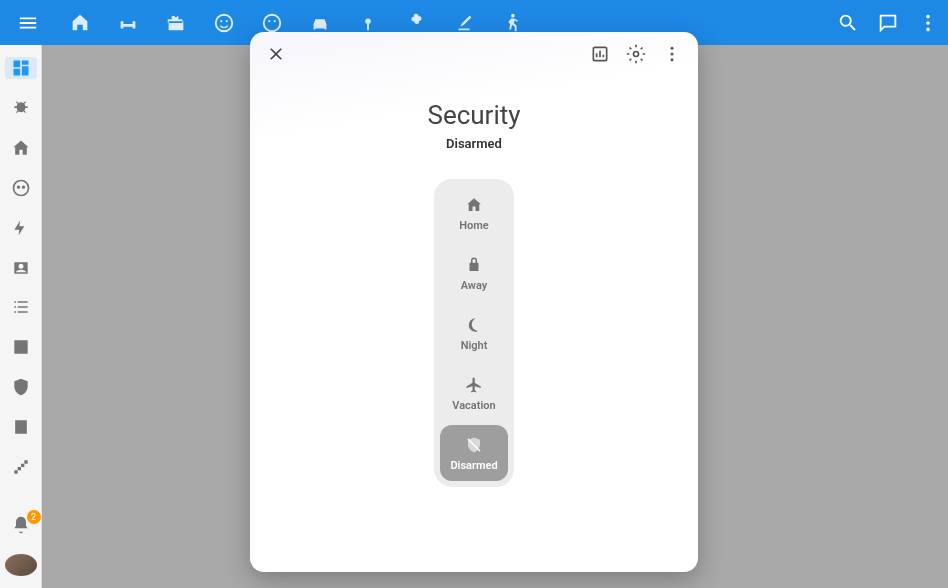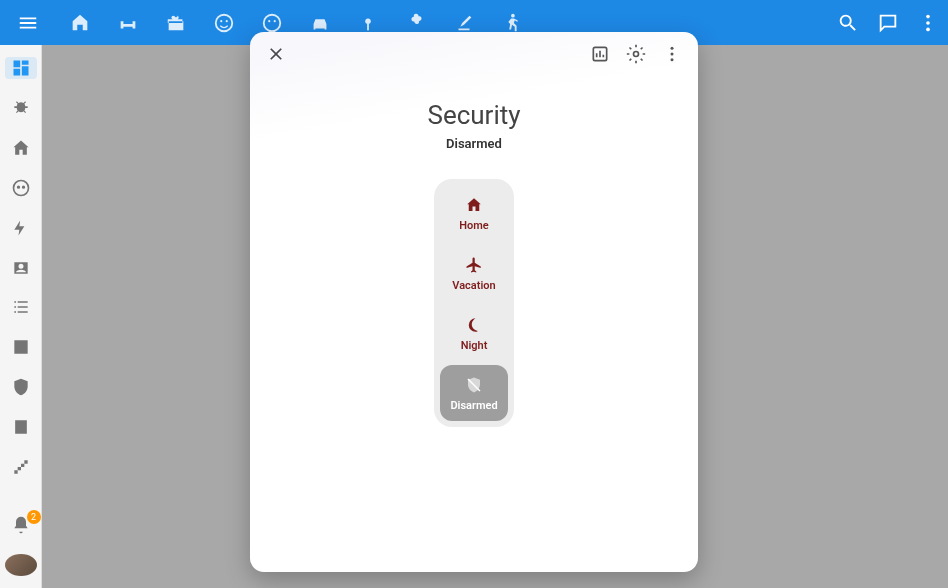--- a/index.html
+++ b/index.html
@@ -204,21 +204,21 @@
     }
     .mode-btn {
       width: 68px;
       height: 56px;
       display: flex;
       flex-direction: column;
       align-items: center;
       justify-content: center;
       cursor: pointer;
       border-radius: 12px;
-      color: #7f1d1d;
+      color: #737373;
       gap: 4px;
     }
     .mode-btn.selected {
       background: #9e9e9e;
       color: #fff;
     }
     .mode-icon {
       width: 20px;
       height: 20px;
       display: flex;
@@ -430,32 +430,40 @@
       <span class="mode-icon">
           <svg width="18" height="18" viewBox="0 0 24 24" fill="currentColor">
             <path d="M12 3l9 8h-2v9h-5v-6h-4v6H5v-9H3l9-8z"></path>
           </svg>
         </span>
       <span class="mode-label">Home</span>
     </div>
     <div class="mode-btn">
       <span class="mode-icon">
           <svg width="18" height="18" viewBox="0 0 24 24" fill="currentColor">
-            <path d="M21 16v-2l-8-5V3.5a1.5 1.5 0 0 0-3 0V9l-8 5v2l8-2.5V19l-2 1.5V22l3.5-1 3.5 1v-1.5L13 19v-5.5l8 2.5z"></path>
+            <path d="M12 2a4 4 0 0 0-4 4v3H6v11h12V9h-2V6a4 4 0 0 0-4-4m0 2a2 2 0 0 1 2 2v3h-4V6a2 2 0 0 1 2-2z"></path>
           </svg>
         </span>
-      <span class="mode-label">Vacation</span>
+      <span class="mode-label">Away</span>
     </div>
     <div class="mode-btn">
       <span class="mode-icon">
           <svg width="18" height="18" viewBox="0 0 24 24" fill="currentColor">
             <path d="M14 3a9 9 0 0 0 0 18c1 0 2 0 3-1-5-1-8-5-8-9 0-3 2-6 5-8z"></path>
           </svg>
         </span>
       <span class="mode-label">Night</span>
+    </div>
+    <div class="mode-btn">
+      <span class="mode-icon">
+          <svg width="18" height="18" viewBox="0 0 24 24" fill="currentColor">
+            <path d="M21 16v-2l-8-5V3.5a1.5 1.5 0 0 0-3 0V9l-8 5v2l8-2.5V19l-2 1.5V22l3.5-1 3.5 1v-1.5L13 19v-5.5l8 2.5z"></path>
+          </svg>
+        </span>
+      <span class="mode-label">Vacation</span>
     </div>
     <div class="mode-btn selected">
       <span class="mode-icon">
           <svg width="18" height="18" viewBox="0 0 24 24" fill="currentColor">
             <path d="M12 2l8 3v6c0 5-3 9-8 11-5-2-8-6-8-11V5l8-3z" opacity="0.6"></path>
             <path d="M4 4l16 16" stroke="#fff" stroke-width="2"></path>
           </svg>
         </span>
       <span class="mode-label">Disarmed</span>
     </div>

